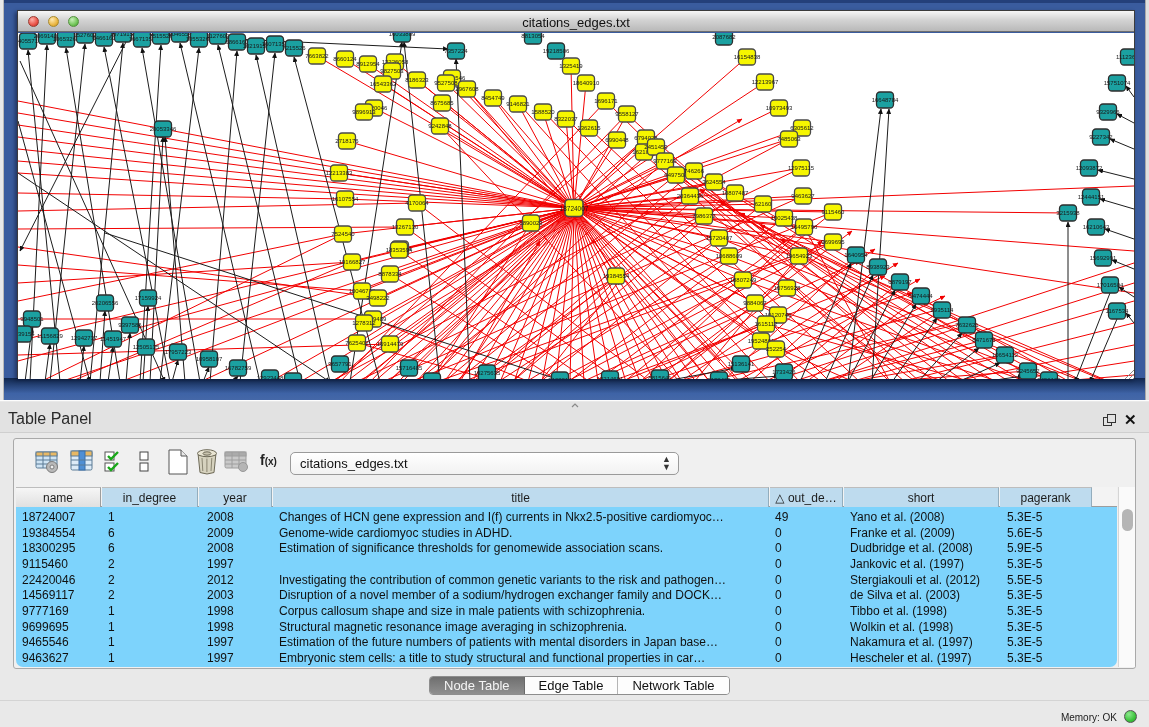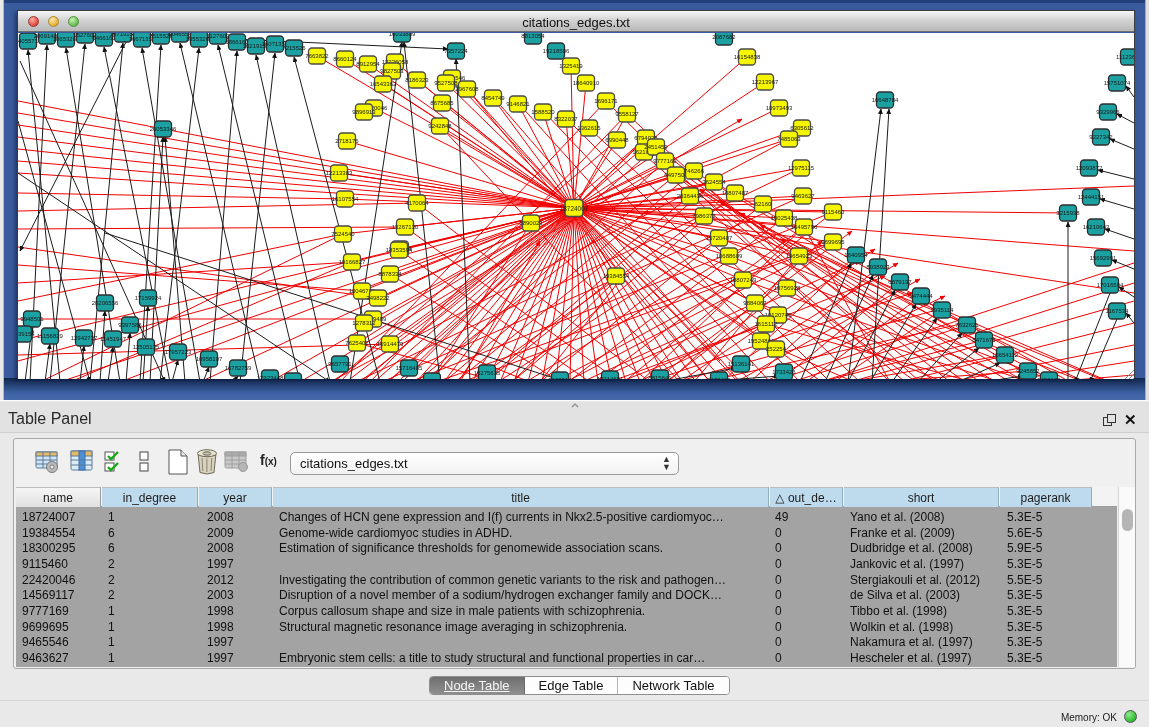--- a/index.html
+++ b/index.html
@@ -37,35 +37,35 @@
 #xicon   { position:absolute; left:1124px; top:9px; font-size:15px; font-weight:bold; color:#111; }
 #inner   { position:absolute; left:13px; top:37px; width:1123px; height:231px;
            background:#f0f0f0; border:1px solid #a9a9a9; border-radius:3px; }
 #toolbar { position:absolute; left:0; top:0; width:100%; height:48px; }
 #toolbar svg { position:absolute; }
 #fx      { position:absolute; left:246px; top:13px; font-size:14px; font-weight:bold; color:#222;}
 #fx span { font-size:10px; }
 #combo   { position:absolute; left:276px; top:13px; width:389px; height:23px; background:linear-gradient(#ffffff,#f2f2f2);
            border:1px solid #9a9a9a; border-radius:5px; font-size:13px; color:#111; padding:3px 0 0 9px;}
 #combo .arr { position:absolute; right:7px; top:2px; font-size:9px; color:#333; line-height:8px; text-align:center;}
-#tablewrap { position:absolute; left:2px; top:48px; width:1101px; height:180px; background:#a3a3a3; }
+#tablewrap { position:absolute; left:2px; top:48px; width:1101px; height:180px; background:#7dd3fc;border-radius:7px; }
 #thead   { position:absolute; left:0; top:0; width:100%; height:20px; background:#f3f3f3; border-bottom:1px solid #9d9d9d;}
 .th      { position:absolute; top:0; height:20px; font-size:12px; color:#1c1c1c; text-align:center;
            padding-top:3px; border-right:1px solid #9d9d9d; border-top:1px solid #bdbdbd;}
 .th.gray { background:linear-gradient(#f6f6f6,#e0e0e0); }
 .th.blue { background:#bedbee; border-right:1px solid #93adbd; }
 #tbody   { position:absolute; left:0; top:20px; width:100%; height:160px; overflow:hidden; }
 .tr      { position:absolute; left:0; width:100%; height:15.7px; }
 .td      { position:absolute; top:0; height:15.7px; font-size:12px; color:#111; white-space:nowrap; overflow:hidden; padding-top:1px;}
 #vscroll { position:absolute; left:1104px; top:48px; width:17px; height:180px; background:#fafafa; border-left:1px solid #d5d5d5;}
 #vthumb  { position:absolute; left:3px; top:22px; width:11px; height:22px; background:#b5b5b5; border-radius:6px; }
 #tabs    { position:absolute; left:429px; top:275px; height:19px; display:flex; border:1px solid #8e8e8e; border-radius:4px; overflow:hidden;
            font-size:13px; }
 #tabs .tab { padding:1px 14px 0 14px; background:#fdfdfd; color:#111; border-right:1px solid #b5b5b5; }
-#tabs .tab.sel { background:linear-gradient(#6f6f6f,#8f8f8f); color:#f4f4f4; border-right:1px solid #6a6a6a;text-decoration:underline;}
+#tabs .tab.sel { background:linear-gradient(#6f6f6f,#8f8f8f); color:#f4f4f4; border-right:1px solid #6a6a6a;}
 #tabs .tab:last-child { border-right:none; }
 #status  { position:absolute; right:32px; top:311px; font-size:10px; color:#222; }
 #dot     { position:absolute; right:12px; top:309px; width:13px; height:13px; border-radius:50%;
            background:radial-gradient(circle at 35% 30%, #8ee88e, #3dc43d 60%, #2a9a2a); border:1px solid #555; }
 #botline { position:absolute; left:0; top:299px; width:1149px; height:1px; background:#d4d4d4; }
 </style></head>
 <body>
 <div id="netbg"></div>
 <div id="nettop"></div>
 <div id="netbot"></div>
@@ -814,20 +814,21 @@
             <div class="td" style="left:183px;width:74px;padding-left:8px">1998</div>
             <div class="td" style="left:257px;width:497px;padding-left:6px">Structural magnetic resonance image averaging in schizophrenia.</div>
             <div class="td" style="left:754px;width:74px;padding-left:5px">0</div>
             <div class="td" style="left:828px;width:156px;padding-left:6px">Wolkin et al. (1998)</div>
             <div class="td" style="left:984px;width:93px;padding-left:7px">5.3E-5</div>
           </div>
           <div class="tr" style="top:127.3px">
             <div class="td" style="left:0px;width:86px;padding-left:6px">9465546</div>
             <div class="td" style="left:86px;width:97px;padding-left:6px">1</div>
             <div class="td" style="left:183px;width:74px;padding-left:8px">1997</div>
+            <div class="td" style="left:257px;width:497px;padding-left:6px">Estimation of the future numbers of patients with mental disorders in Japan base…</div>
             <div class="td" style="left:754px;width:74px;padding-left:5px">0</div>
             <div class="td" style="left:828px;width:156px;padding-left:6px">Nakamura et al. (1997)</div>
             <div class="td" style="left:984px;width:93px;padding-left:7px">5.3E-5</div>
           </div>
           <div class="tr" style="top:142.9px">
             <div class="td" style="left:0px;width:86px;padding-left:6px">9463627</div>
             <div class="td" style="left:86px;width:97px;padding-left:6px">1</div>
             <div class="td" style="left:183px;width:74px;padding-left:8px">1997</div>
             <div class="td" style="left:257px;width:497px;padding-left:6px">Embryonic stem cells: a title to study structural and functional properties in car…</div>
             <div class="td" style="left:754px;width:74px;padding-left:5px">0</div>

